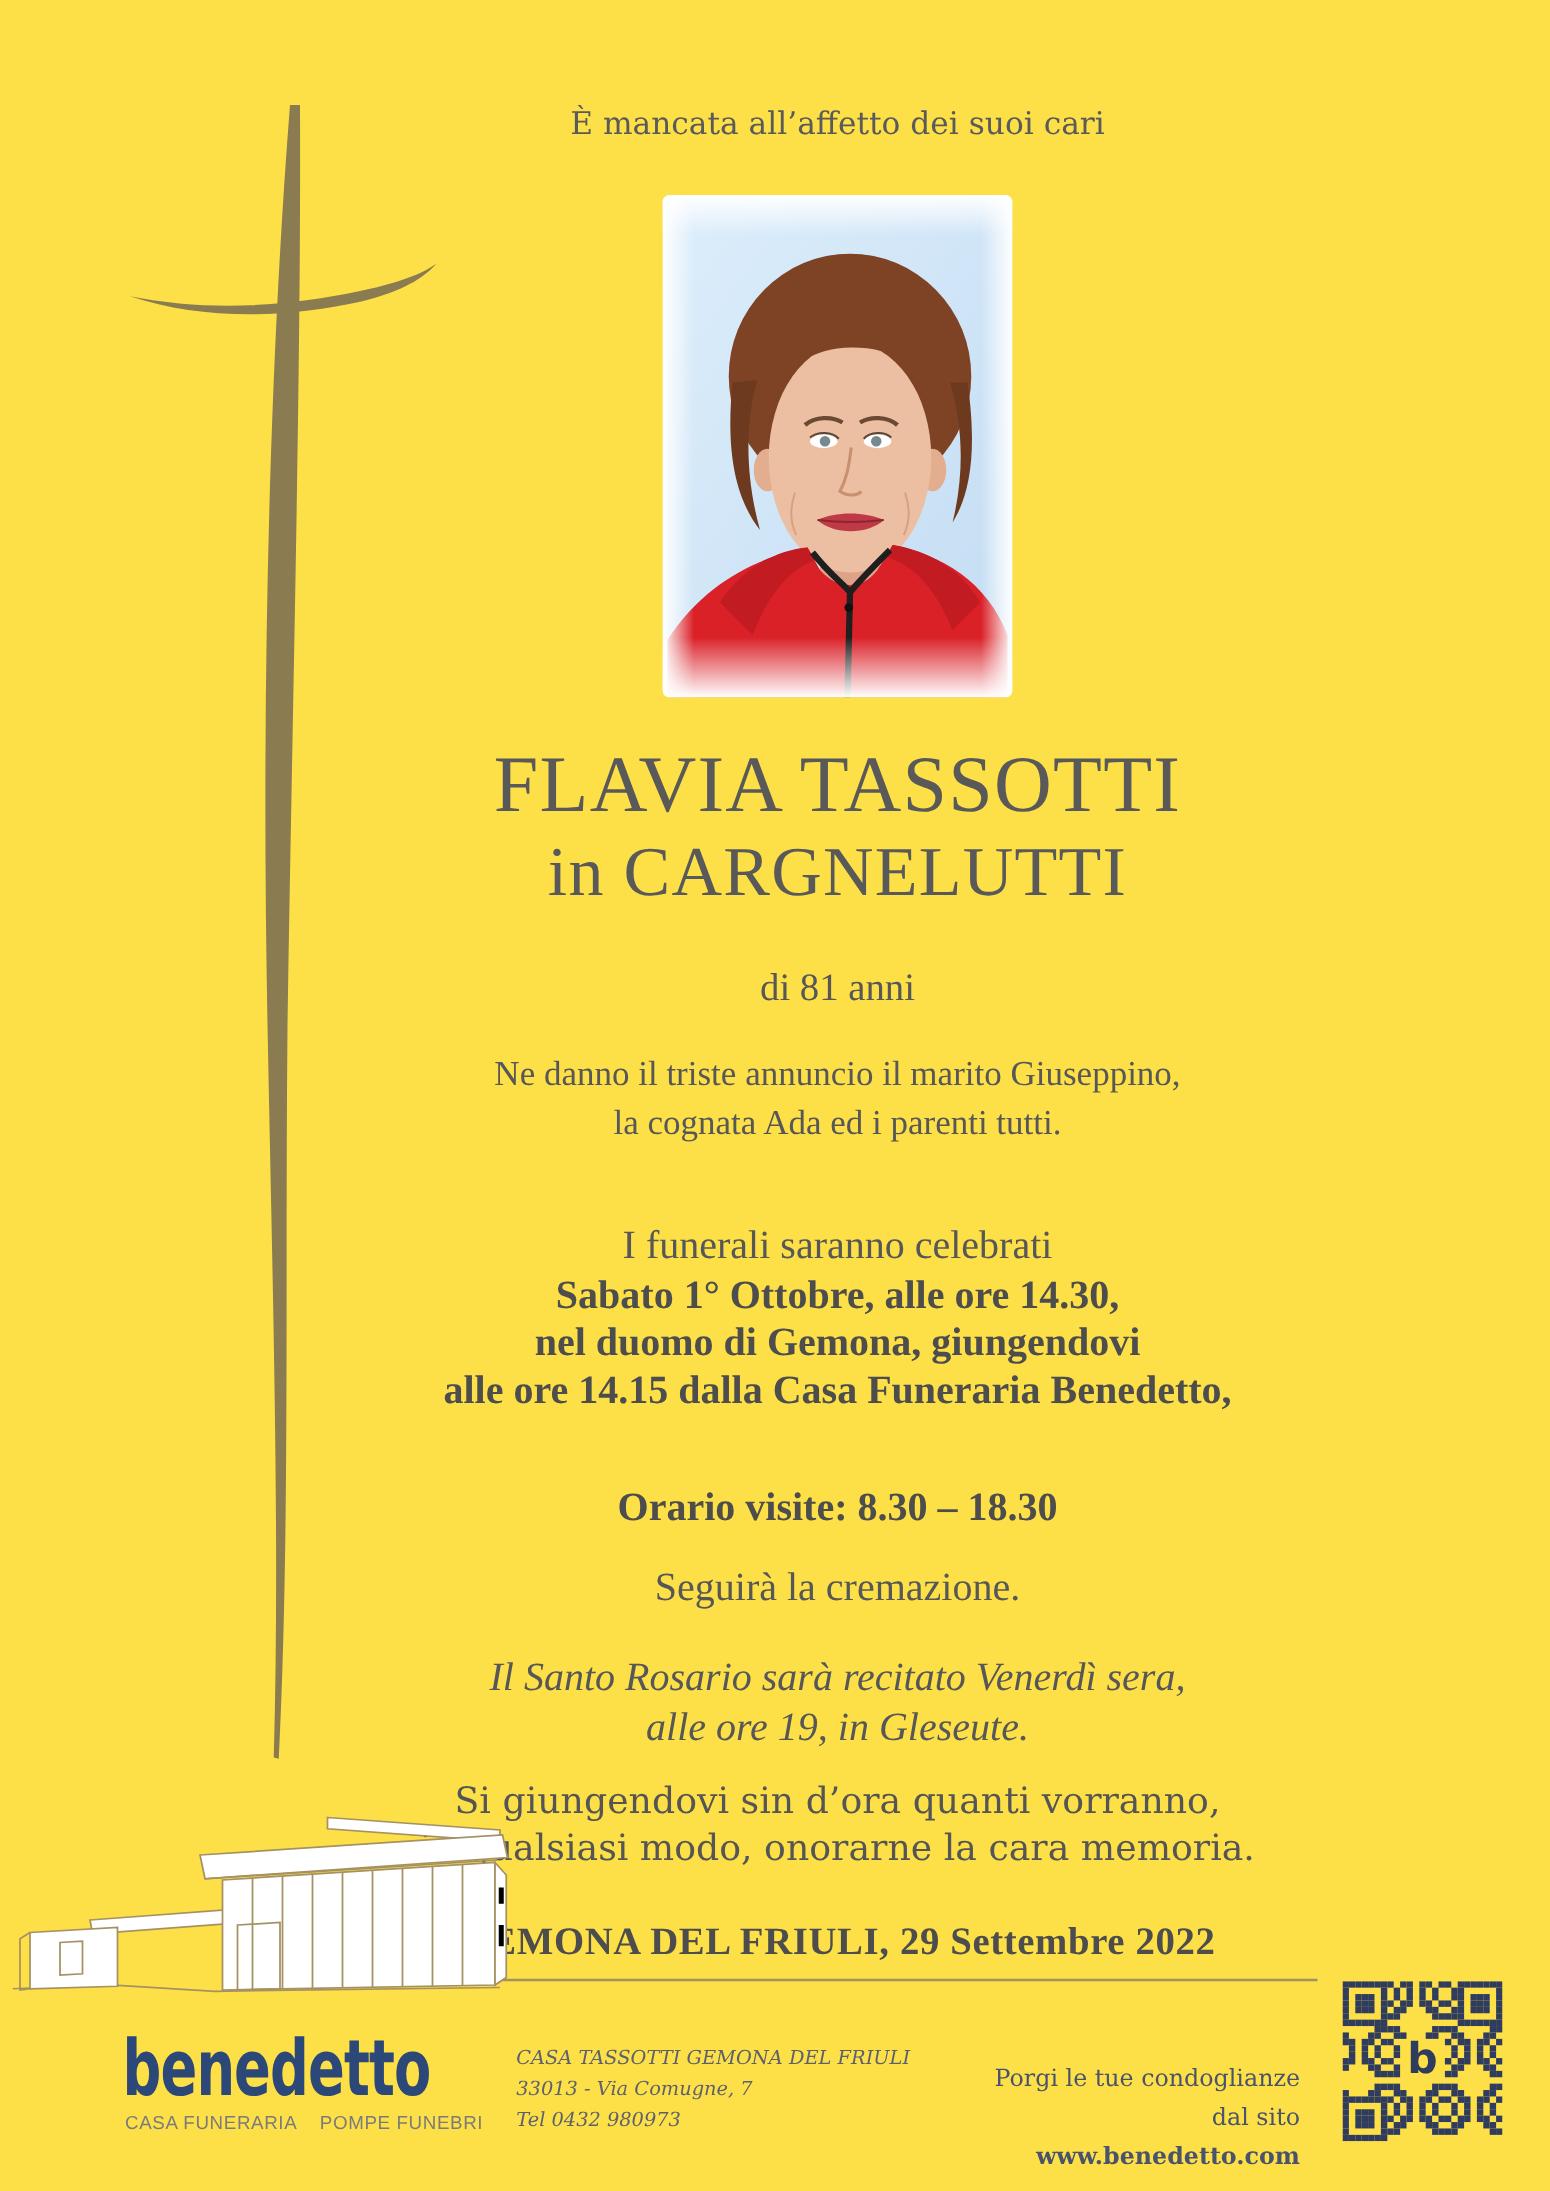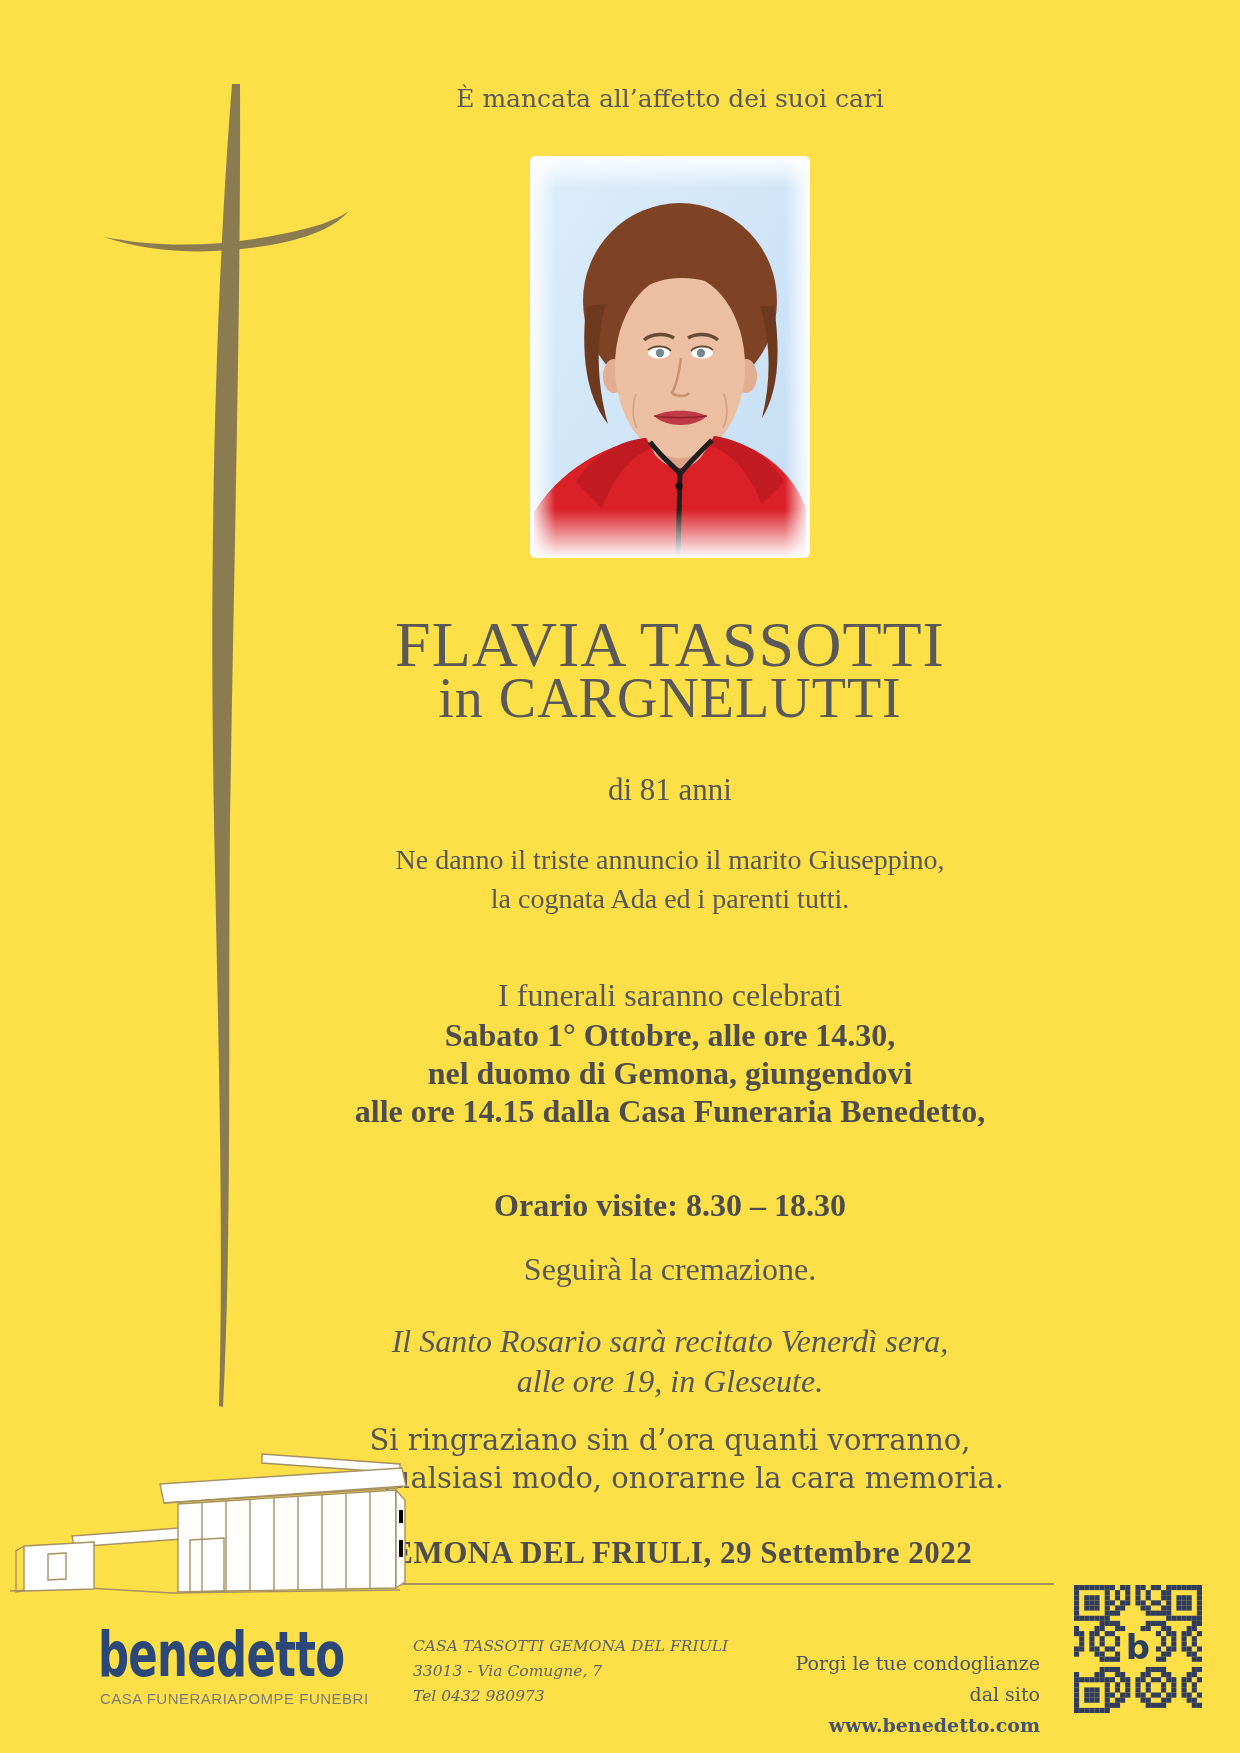--- a/index.html
+++ b/index.html
@@ -16,21 +16,21 @@
   #page{position:relative;width:1240px;height:1753px;background:#fde047;overflow:hidden;
         font-family:"Liberation Serif",serif;}
 
   
   .cross{position:absolute;left:95px;top:80px;width:260px;height:1340px;}
   .cross path{fill:var(--accent-gold);}
 
   
   .line{position:absolute;left:300px;width:740px;text-align:center;color:var(--text-gray);}
   .intro-line{top:84px;font-family:"DejaVu Serif",serif;font-size:25px;color:#5a5a5a;}
-  .name1{top:594px;font-size:64px;line-height:68px;letter-spacing:1px;color:#595959;margin-top:17px;}
+  .name1{top:594px;font-size:64px;line-height:68px;letter-spacing:1px;color:#595959;}
   .name2{top:664px;font-size:56px;line-height:68px;letter-spacing:1px;color:#595959;}
   .age{top:772px;font-size:31px;}
   .announce{top:840px;font-size:28px;line-height:39px;}
   .funerali-intro{top:977px;font-size:32px;}
   .funeral-details{top:1016px;font-size:32px;line-height:38px;font-weight:bold;color:var(--text-dark);}
   .orario{top:1187px;font-size:32px;font-weight:bold;color:var(--text-dark);}
   .cremazione{top:1251px;font-size:32px;}
   .rosario{top:1321px;font-size:32px;line-height:40px;font-style:italic;}
   .thanks{top:1421px;font-family:"DejaVu Serif",serif;font-size:29px;line-height:38px;color:#555555;}
   .dateline{top:1535px;font-size:31px;font-weight:bold;color:var(--text-dark);letter-spacing:0.5px;}
@@ -46,21 +46,21 @@
   
   .rule{position:absolute;left:398px;top:1583px;width:656px;height:2px;background:var(--line-gold);}
   .building{position:absolute;left:10px;top:1440px;width:398px;height:164px;}
   .building path,.building line,.building polyline{stroke:var(--line-gold);stroke-width:1.4;fill:none;}
   .building .solid{fill:#ffffff;}
 
   
   .brand{position:absolute;left:98px;top:1618px;font-family:"DejaVu Sans",sans-serif;
          font-weight:bold;font-size:62px;color:var(--brand-navy);
          transform:scaleX(0.70);transform-origin:left top;letter-spacing:-1px;white-space:nowrap;}
-  .brand-sub{position:absolute;left:100px;top:1690px;width:260px;display:flex;
+  .brand-sub{position:absolute;left:100px;top:1690px;width:260px;display:flex;gap:18px;
          font-family:"Liberation Sans",sans-serif;font-size:15px;color:#7b7b7b;
          letter-spacing:0.5px;white-space:nowrap;}
   .address{position:absolute;left:413px;top:1634px;font-family:"DejaVu Serif",serif;
          font-style:italic;font-size:15.5px;line-height:25px;color:var(--footer-text);}
   .condolences{position:absolute;left:760px;top:1648px;width:280px;text-align:right;
          font-family:"DejaVu Serif",serif;font-size:19px;line-height:31px;
          color:var(--condolence-text);}
   .condolences b{font-weight:bold;}
   .qr{position:absolute;left:1074px;top:1585px;width:128px;height:128px;}
   .qr svg{display:block;width:128px;height:128px;}
@@ -150,21 +150,21 @@
 
   <div class="line orario">Orario visite: 8.30 – 18.30</div>
   <div class="line cremazione">Seguirà la cremazione.</div>
 
   <div class="line rosario">
     <div>Il Santo Rosario sarà recitato Venerdì sera,</div>
     <div>alle ore 19, in Gleseute.</div>
   </div>
 
   <div class="line thanks">
-    <div>Si ringraziano sin d’ora quanti vorranno,</div>
+    <div>Si giungendovi sin d’ora quanti vorranno,</div>
     <div>in qualsiasi modo, onorarne la cara memoria.</div>
   </div>
 
   <div class="line dateline">GEMONA DEL FRIULI, 29 Settembre 2022</div>
 
   <div class="rule"></div>
   <svg class="building" viewBox="0 0 398 164" aria-hidden="true">
 
     <polyline points="0,151 78,148 162,153 390,150"></polyline>
 

